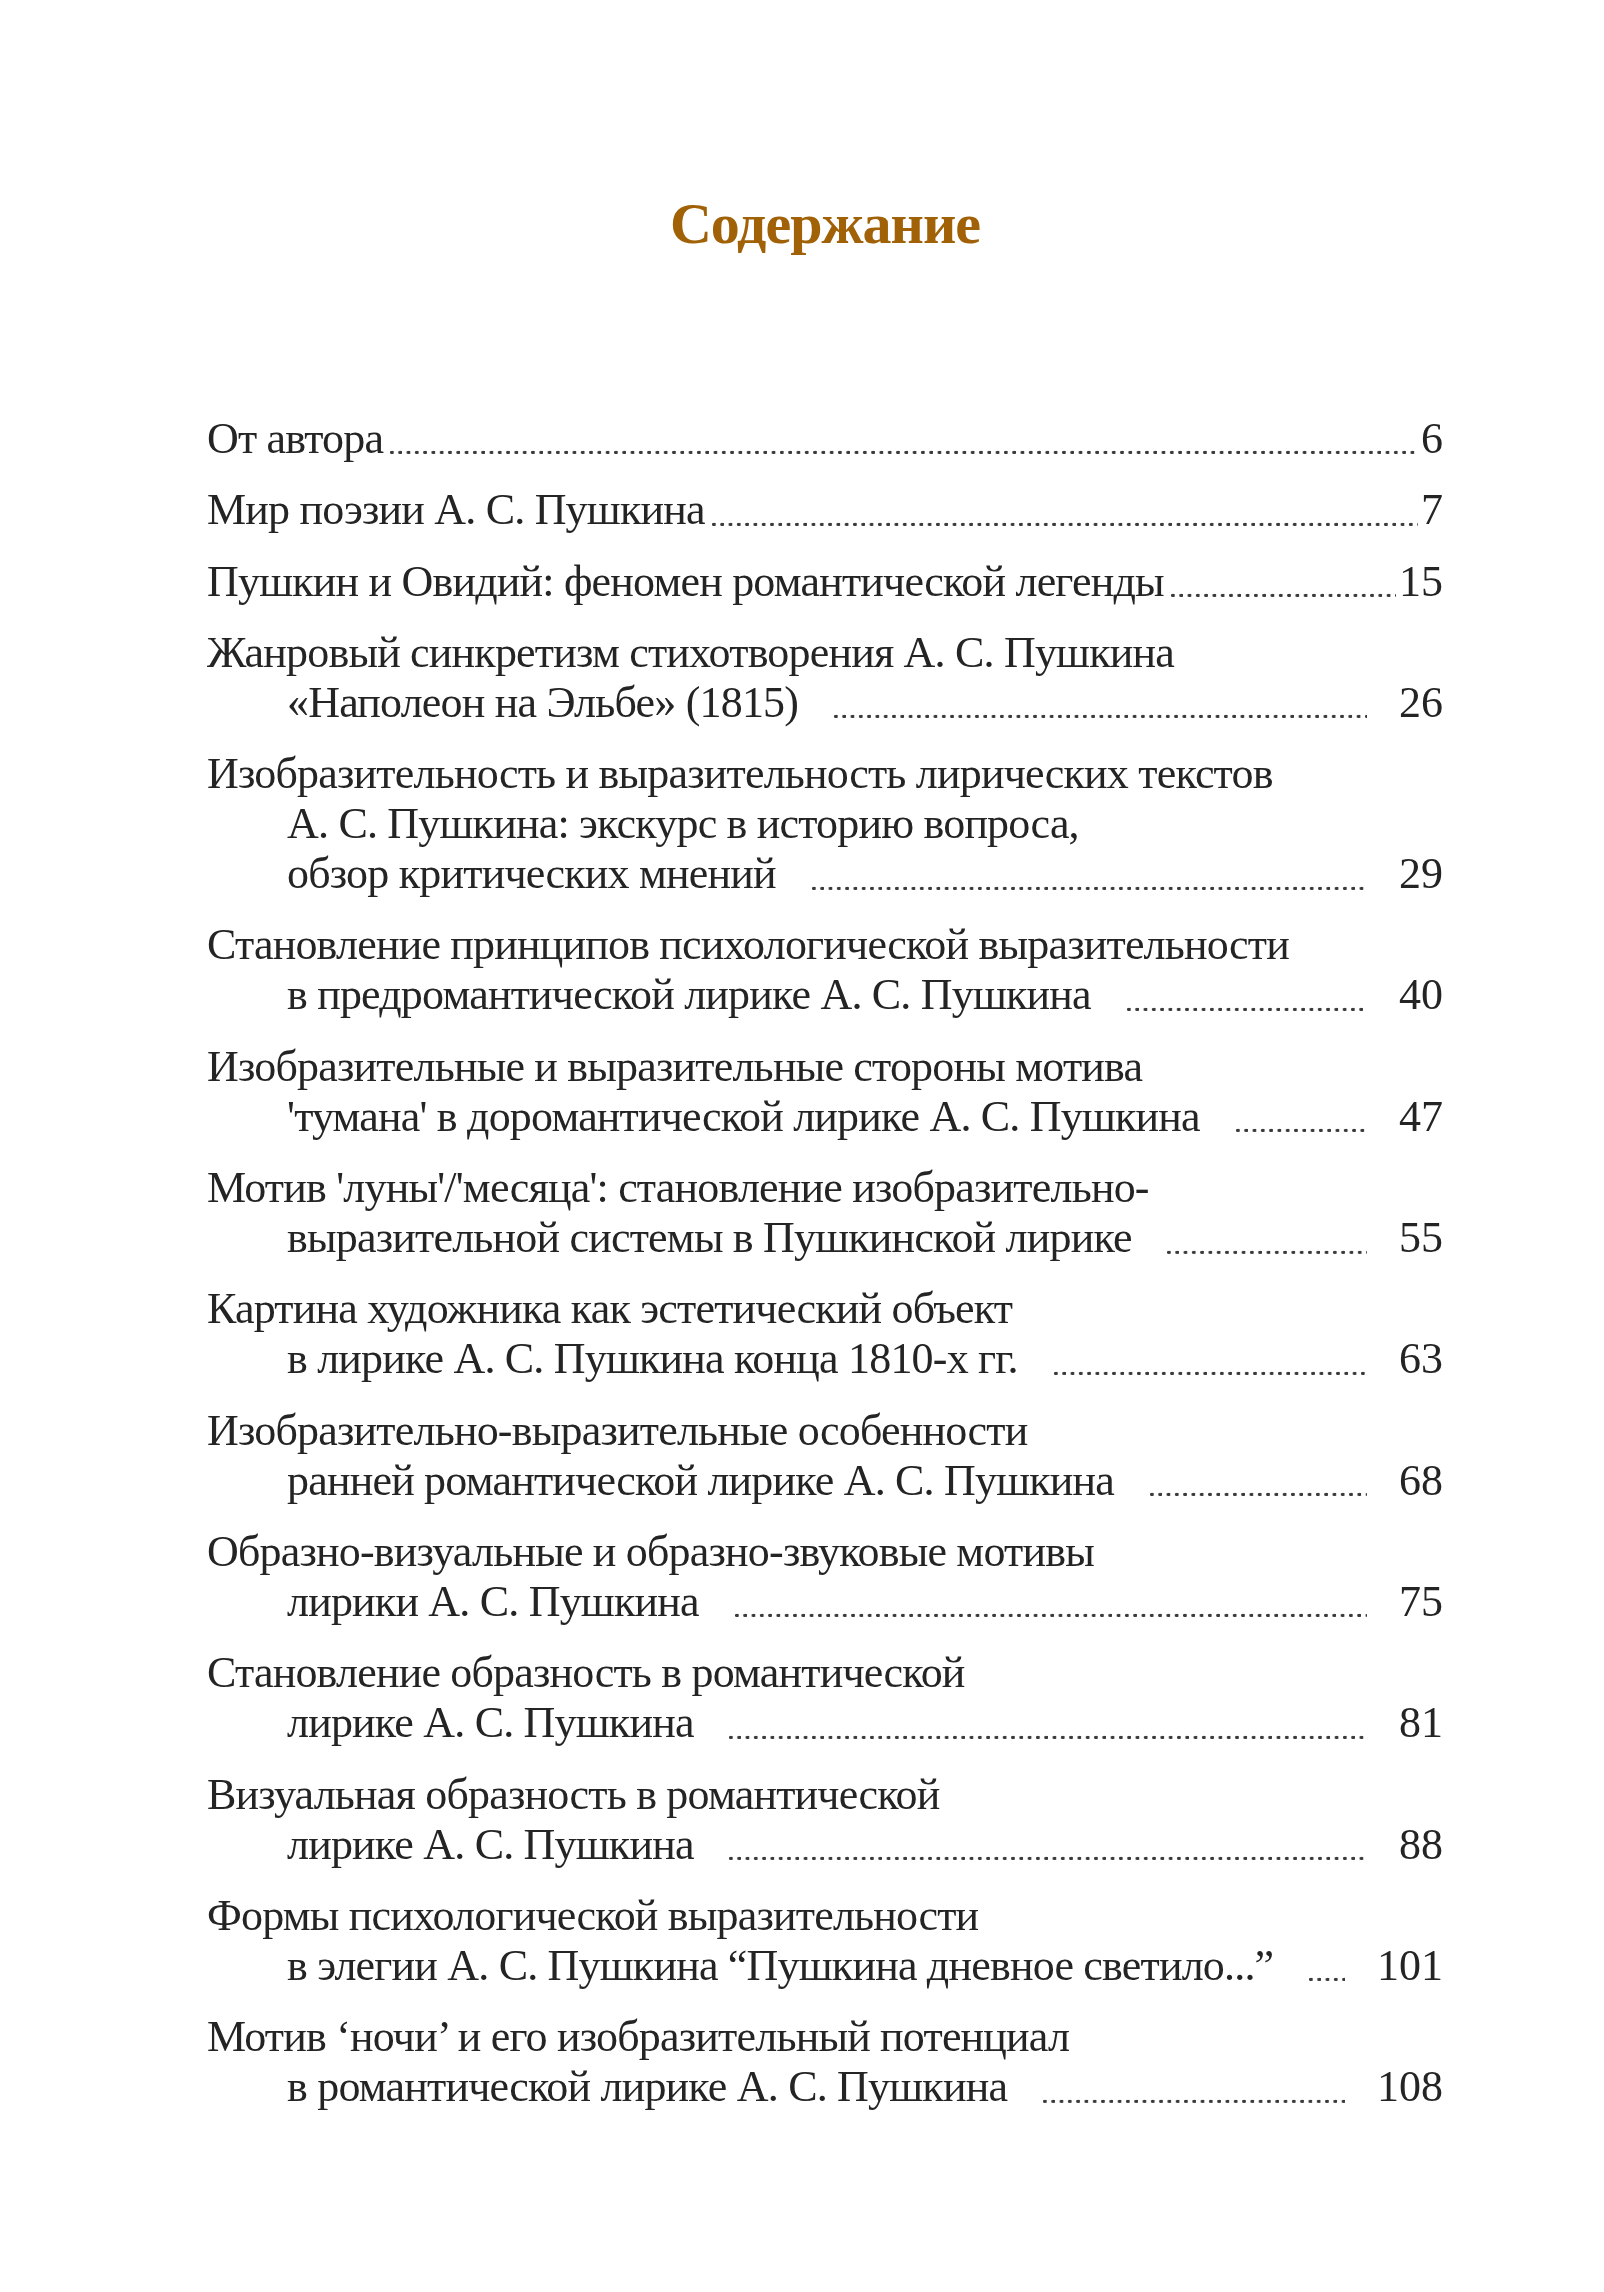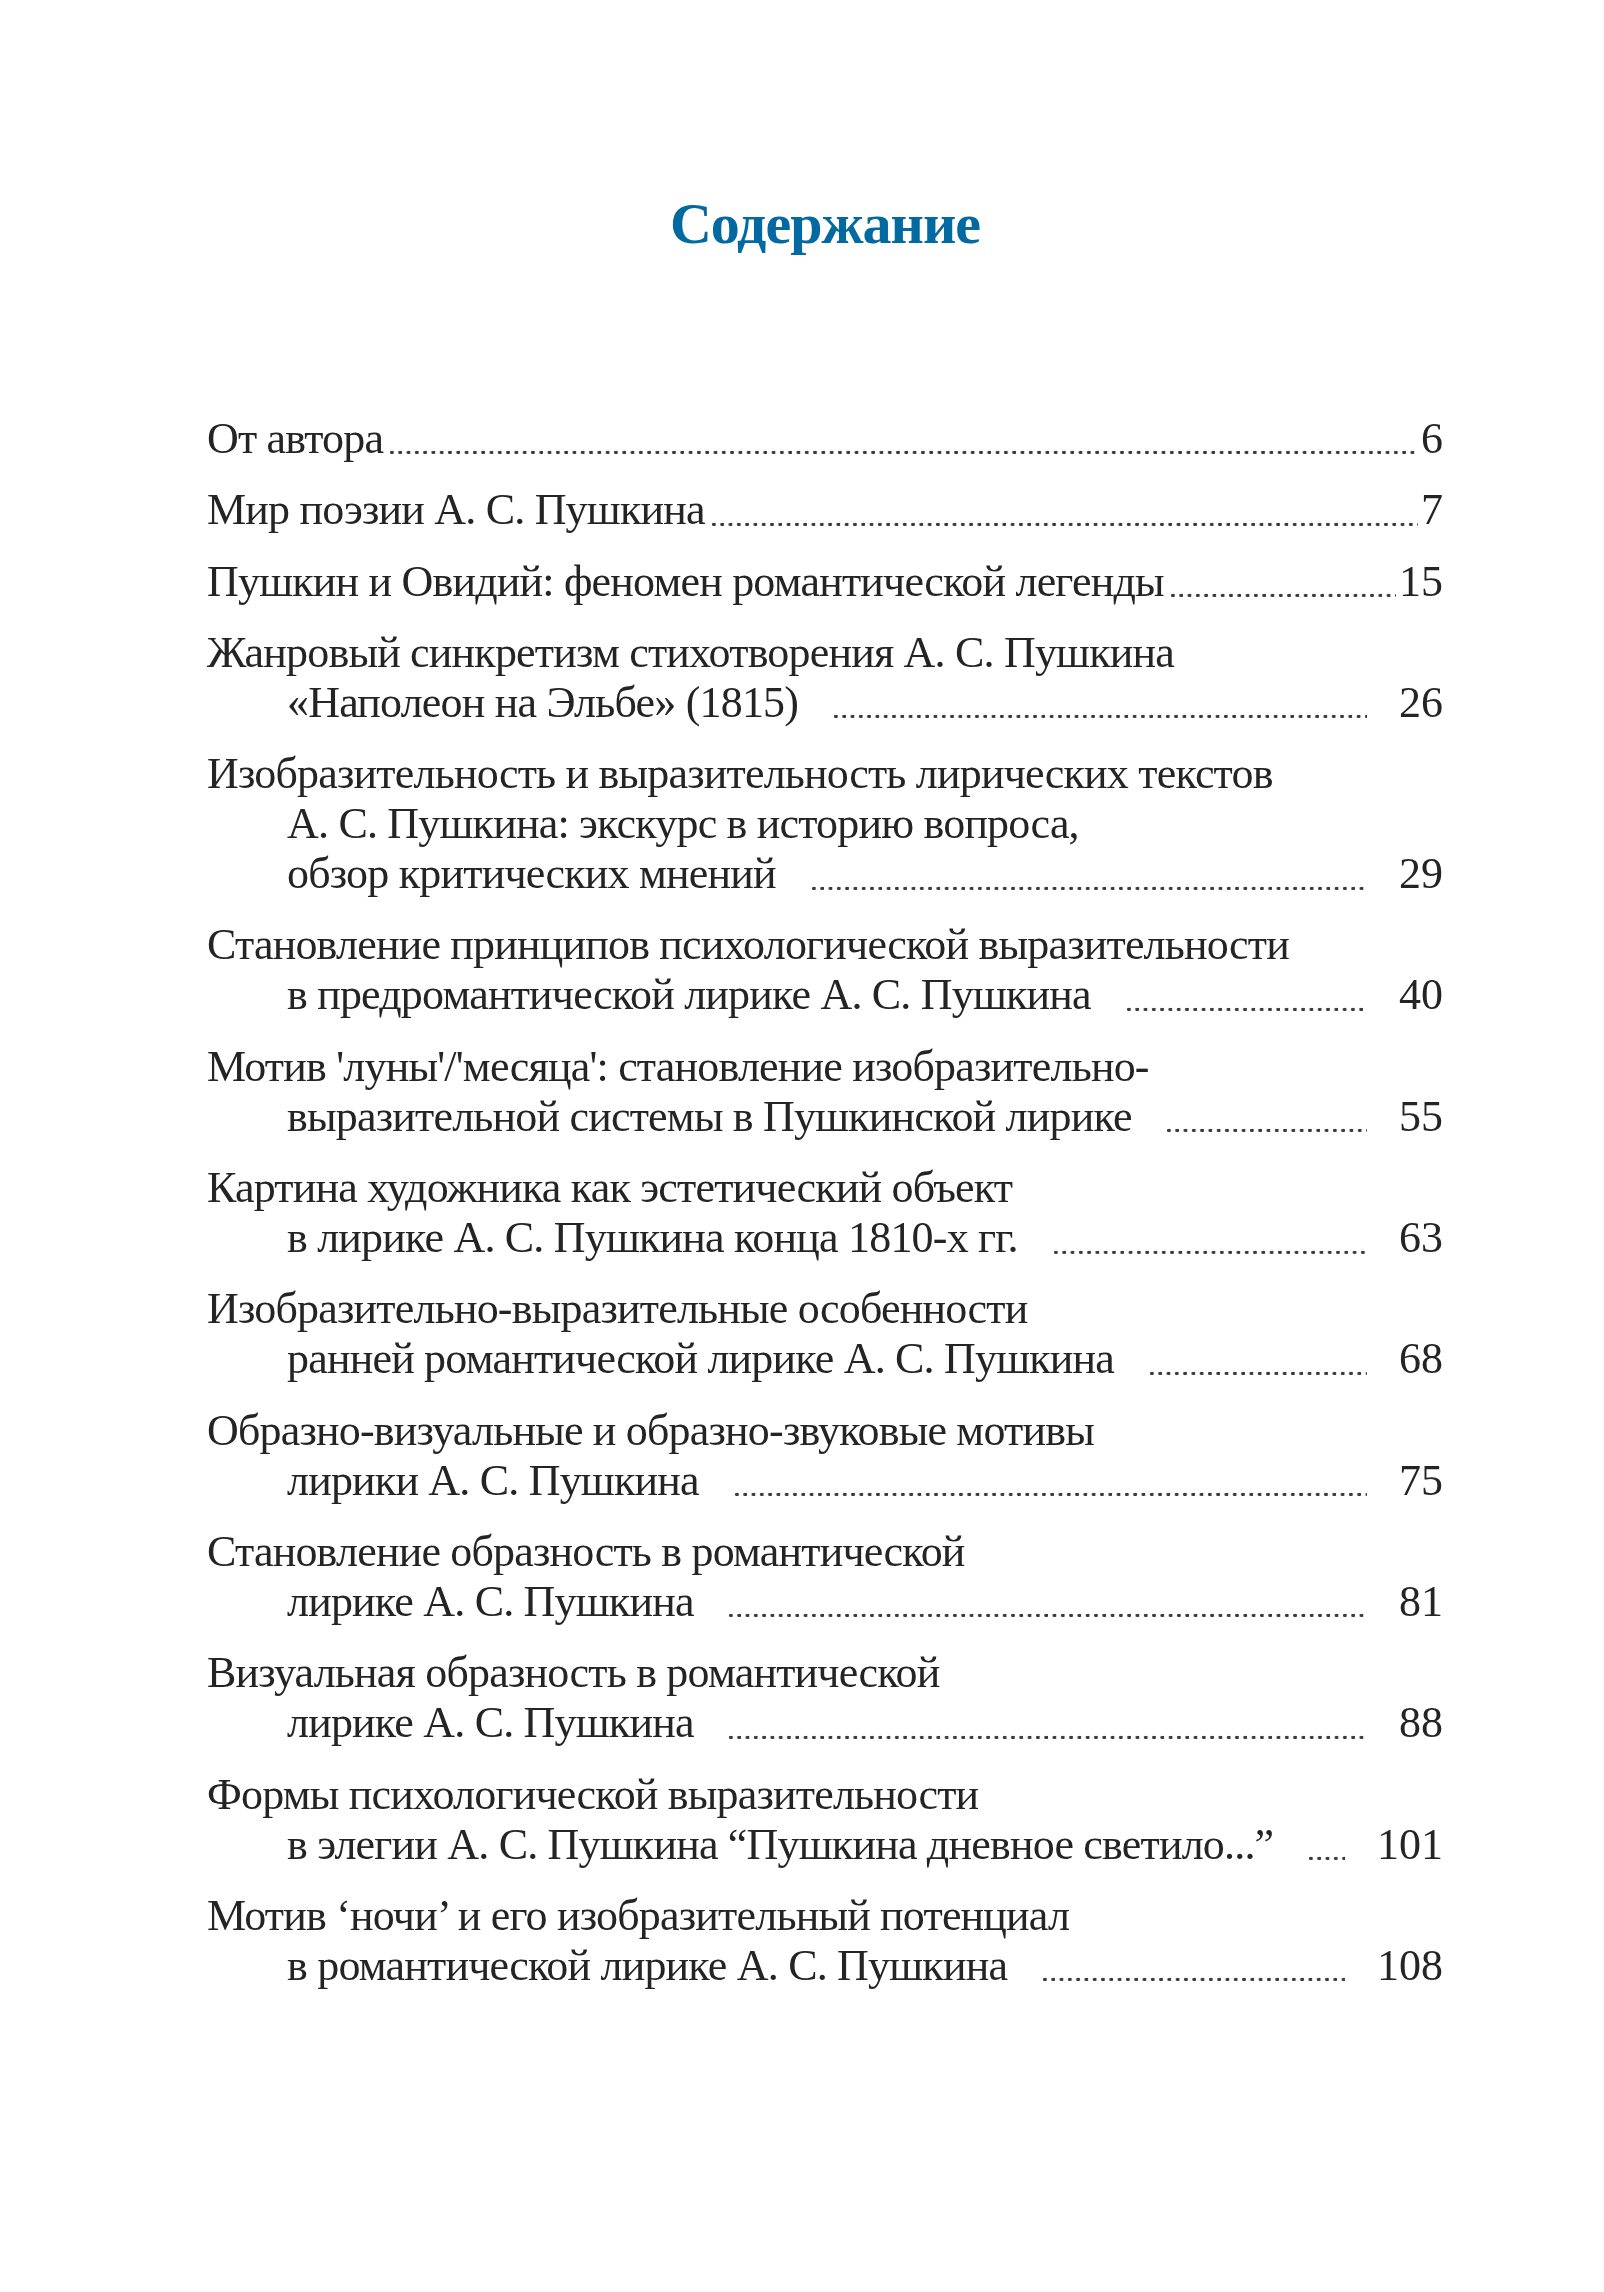--- a/index.html
+++ b/index.html
@@ -19,21 +19,21 @@
   .title {
     position: absolute;
     top: 190px;
     left: 207px;
     width: 1236px;
     text-align: center;
     font-size: 58px;
     line-height: 68px;
     font-weight: 700;
     letter-spacing: -1px;
-    color: #0369a1;
+    color: #a16207;
   }
   .toc {
     position: absolute;
     top: 414px;
     left: 207px;
     width: 1236px;
   }
   .entry {
     margin-bottom: 21.3px;
   }
@@ -119,20 +119,28 @@
       </div>
       <div class="entry">
         <div class="line"><span class="t">Становление принципов психологической выразительности</span></div>
         <div class="line cont last">
           <span class="t">в предромантической лирике А. С. Пушкина</span>
           <span class="leader"></span>
           <span class="num">40</span>
         </div>
       </div>
       <div class="entry">
+        <div class="line"><span class="t">Изобразительные и выразительные стороны мотива</span></div>
+        <div class="line cont last">
+          <span class="t">'тумана' в доромантической лирике А. С. Пушкина</span>
+          <span class="leader"></span>
+          <span class="num">47</span>
+        </div>
+      </div>
+      <div class="entry">
         <div class="line"><span class="t">Мотив 'луны'/'месяца': становление изобразительно-</span></div>
         <div class="line cont last">
           <span class="t">выразительной системы в Пушкинской лирике</span>
           <span class="leader"></span>
           <span class="num">55</span>
         </div>
       </div>
       <div class="entry">
         <div class="line"><span class="t">Картина художника как эстетический объект</span></div>
         <div class="line cont last">

